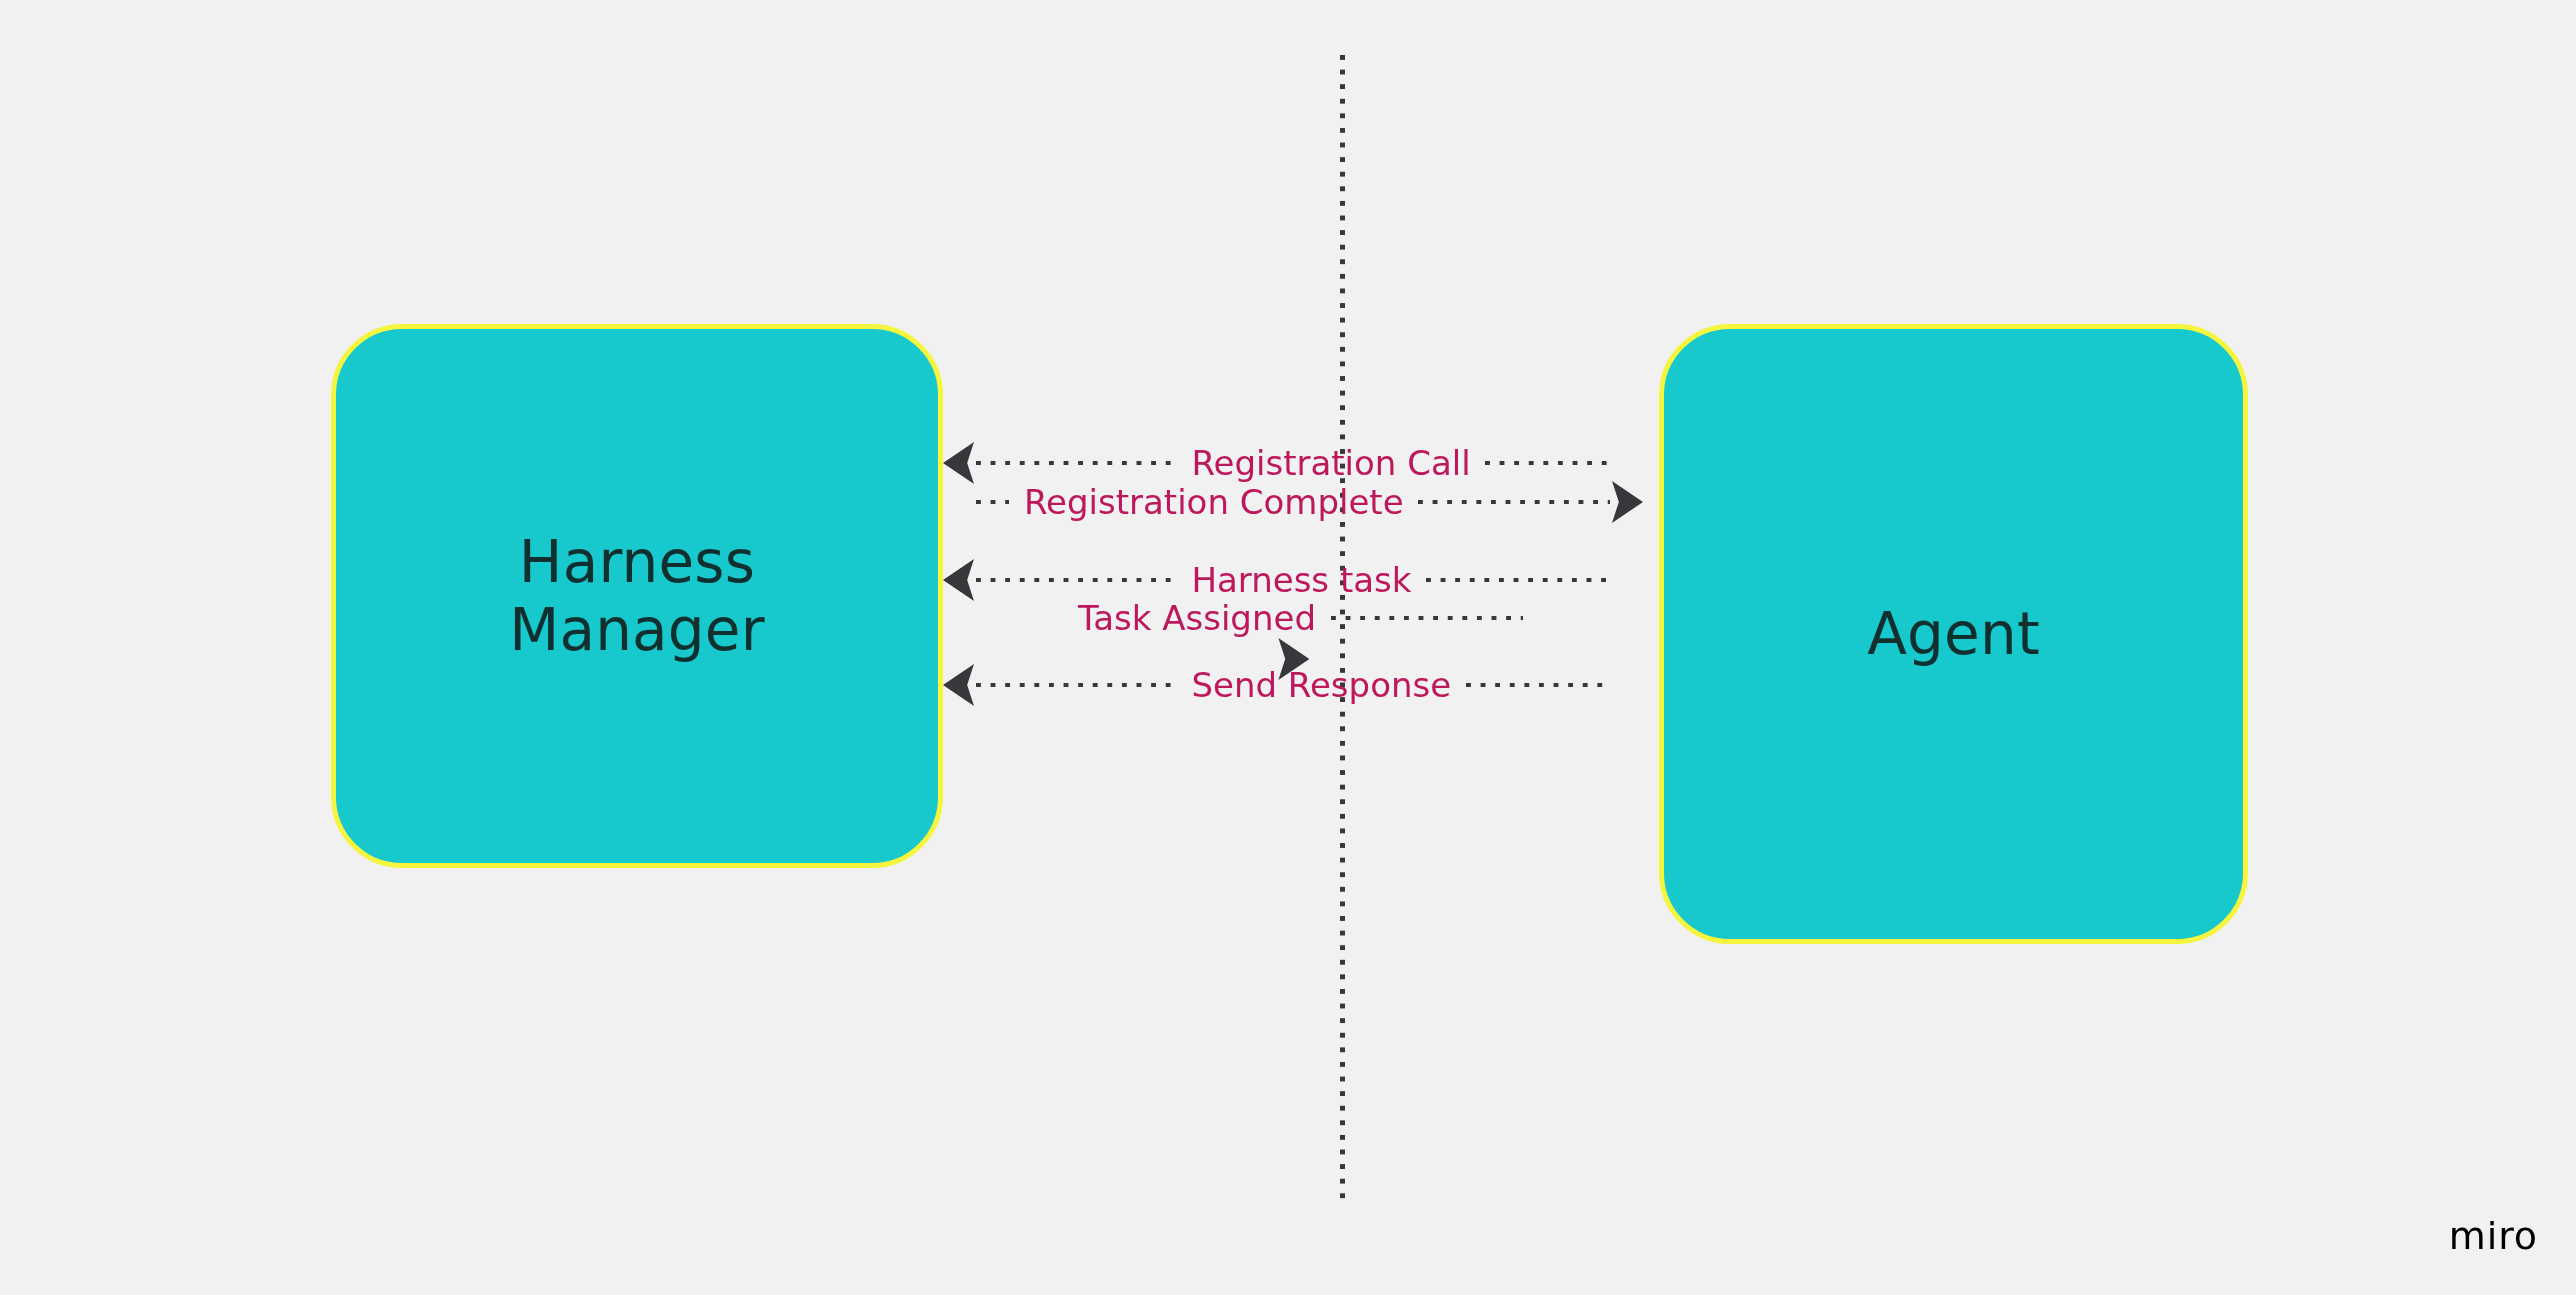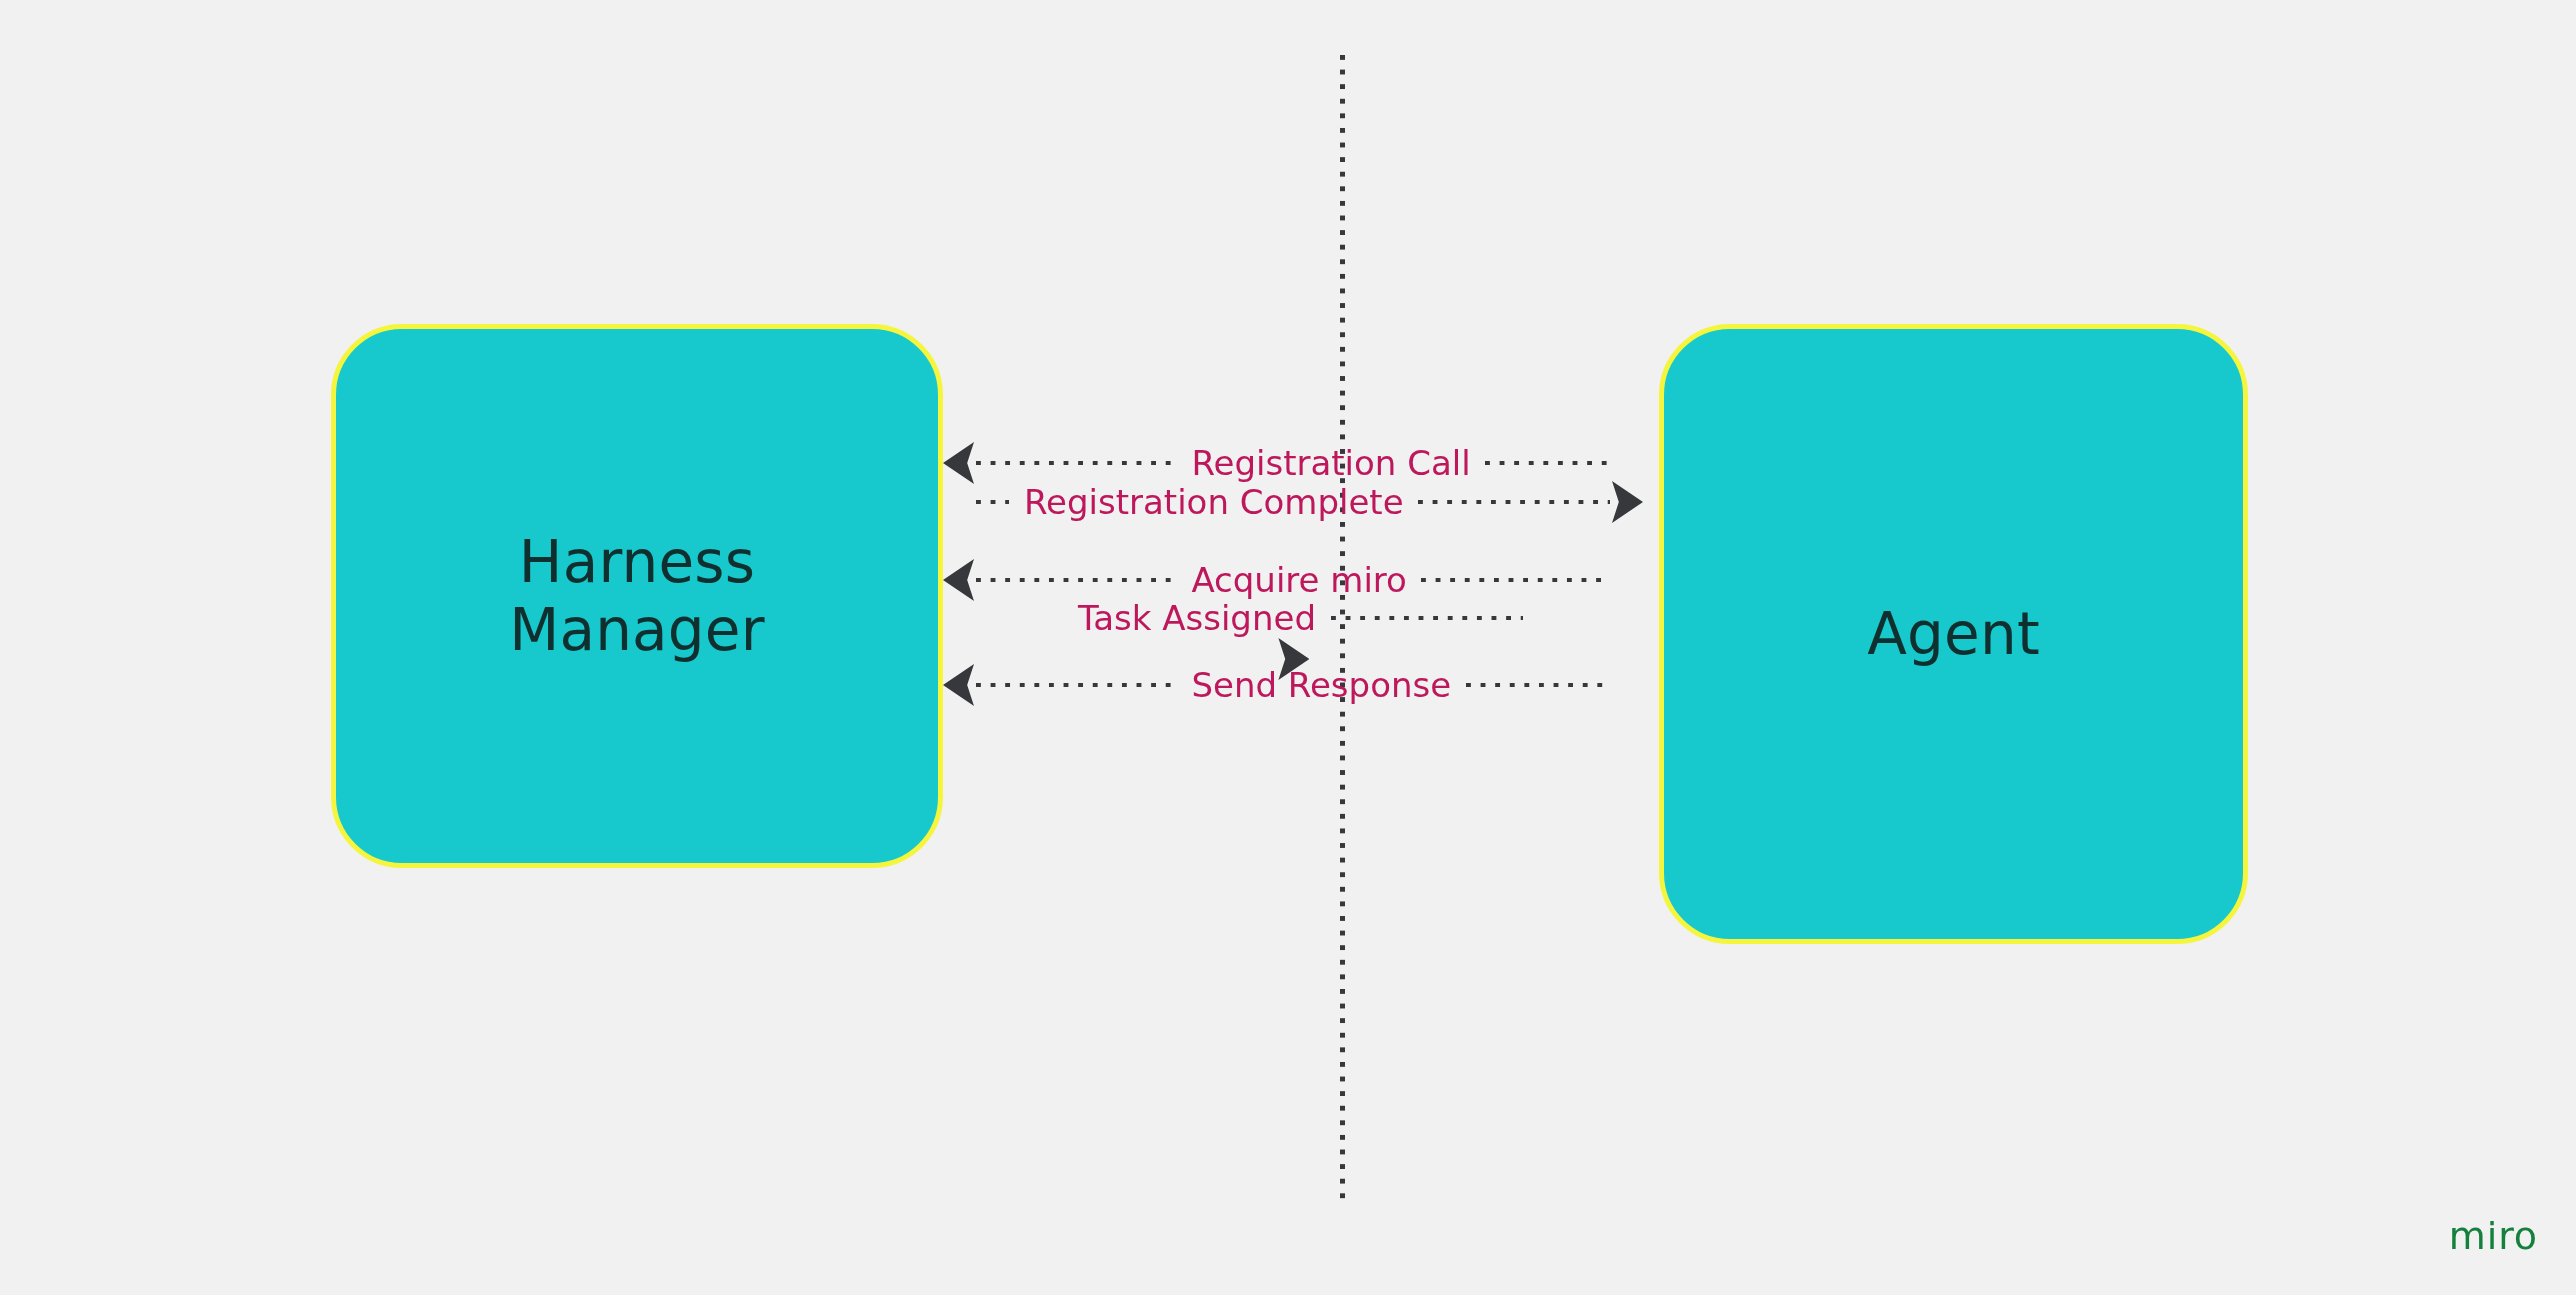--- a/index.html
+++ b/index.html
@@ -149,21 +149,21 @@
   .message-row.to-left  .dash-seg.left  { flex: 0 0 201px; }
   .message-row.to-right .dash-seg.right { flex: 0 0 192px; }
 
   
   #miro-watermark {
     position: absolute;
     right: 38px;
     bottom: 38px;
     font-size: 38px;
     letter-spacing: 0.9px;
-    color: #15803d;
+    color: #000000;
     font-family: "DejaVu Sans", sans-serif;
   }
 </style>
 </head>
 <body>
 
 <div id="canvas">
 
   <div class="node" id="node-harness-manager">
     <div class="node-label">Harness
@@ -193,21 +193,21 @@
       <div class="msg-label">Registration Complete</div>
       <div class="dash-seg right"></div>
     </div>
     <div class="arrow-head right"></div>
   </div>
 
   <div class="message-row to-left" id="msg-row-2">
     <div class="arrow-head left"></div>
     <div class="msg-track">
       <div class="dash-seg left"></div>
-      <div class="msg-label">Acquire miro</div>
+      <div class="msg-label">Harness task</div>
       <div class="dash-seg right"></div>
     </div>
     <div class="arrow-spacer"></div>
   </div>
 
   <div class="message-row to-right" id="msg-row-3">
     <div class="arrow-spacer"></div>
     <div class="msg-track">
       <div class="dash-seg left"></div>
       <div class="msg-label">Task Assigned</div>

